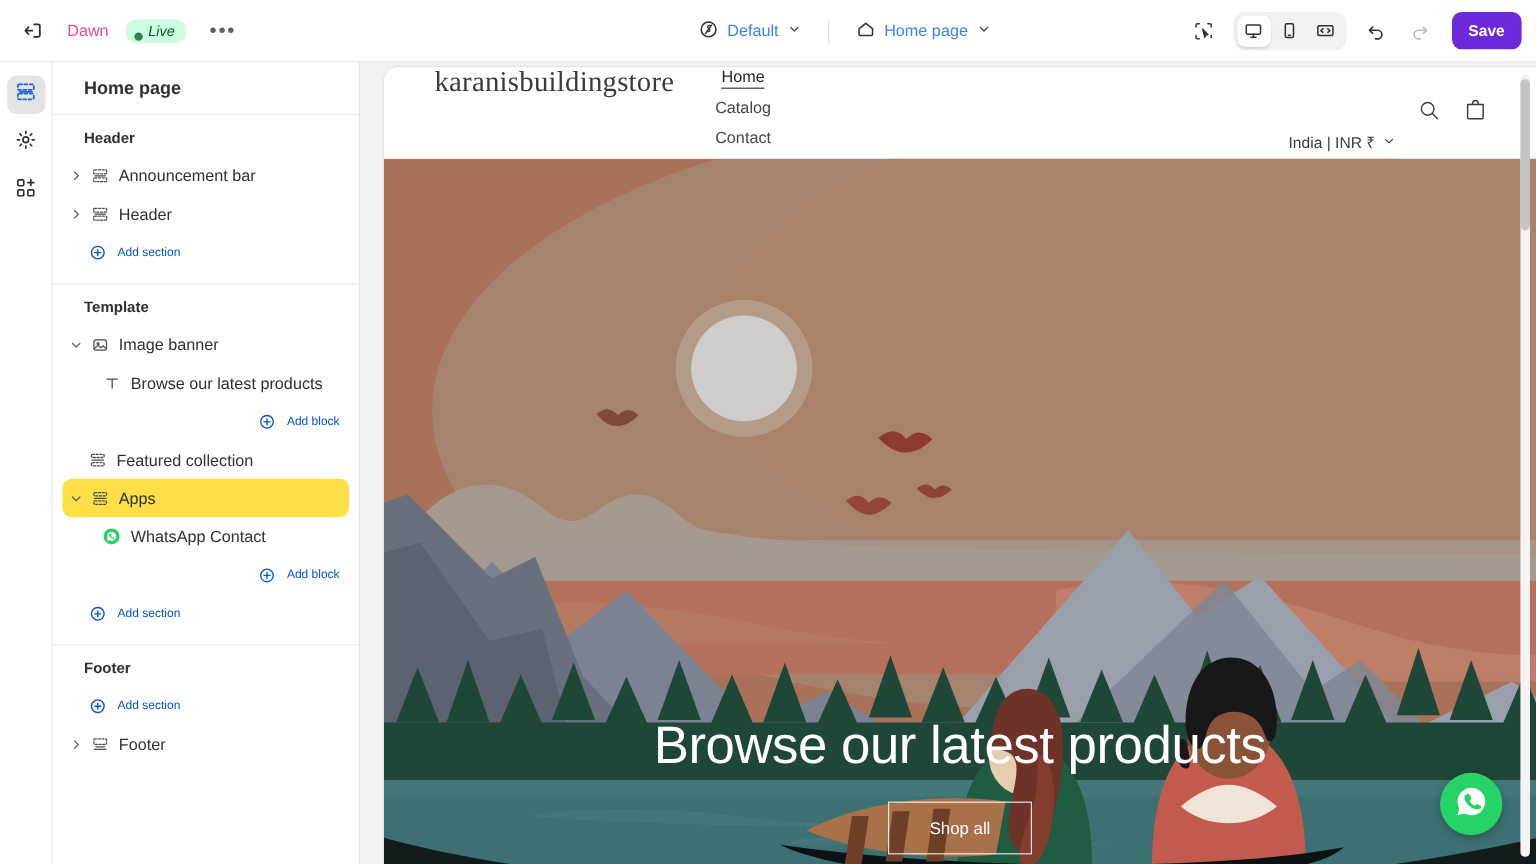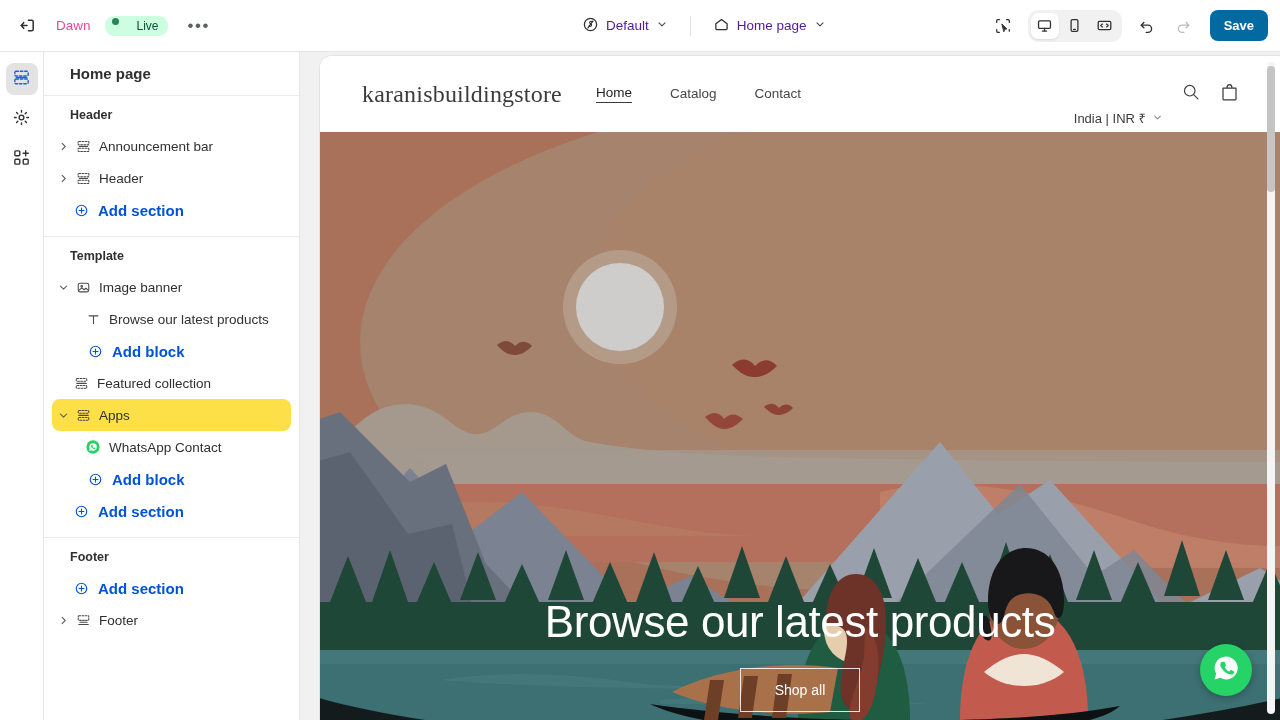--- a/index.html
+++ b/index.html
@@ -21,43 +21,43 @@
   .tb-right{ display:flex; align-items:center; gap:6px; padding-right:12px; }
 
   .icon-btn{
     width:30px; height:30px; border-radius:8px; display:flex;
     align-items:center; justify-content:center; cursor:pointer;
     border:none; background:transparent;
   }
 
   .theme-name{ font-size:13.5px; color:#ec4899; }
   .live-badge{
-    display:inline-flex; align-items:flex-start; gap:18px;
+    display:inline-flex; align-items:flex-end; gap:5px;
     background:#cdfee1; color:#0c5132; border-radius:9px;
-    padding:2px 9px 2px 7px; font-size:12px; line-height:16px;
+    padding:2px 9px 2px 7px; font-size:12px; line-height:16px;font-style:italic;
   }
   .live-dot{ width:7px; height:7px; border-radius:50%; background:#29845a; display:inline-block; }
   .dots{ color:#5c5f62; font-size:17px; letter-spacing:1.5px; line-height:10px;
          padding:4px 6px; border-radius:7px; cursor:pointer; user-select:none; }
 
   .pill-sel{
     display:flex; align-items:center; gap:7px; padding:5px 8px;
-    border-radius:8px; cursor:pointer; font-size:13.5px; color:#4c1d95;
+    border-radius:8px; cursor:pointer; font-size:13.5px; color:#3b82f6;
   }
   .vsep{ width:1px; height:20px; background:#e3e3e3; margin:0 14px; }
 
   .viewgroup{
     display:flex; align-items:center; gap:2px; background:#f1f1f1;
     border-radius:10px; padding:3px; margin:0 4px;
   }
   .viewgroup .icon-btn{ width:28px; height:26px; border-radius:7px; }
   .viewgroup .icon-btn.active{ background:#ffffff; box-shadow:0 1px 2px rgba(0,0,0,.10); }
 
   .save-btn{
-    background:#0369a1; color:#ffffff; border:none; border-radius:8px;
+    background:#6d28d9; color:#ffffff; border:none; border-radius:8px;
     font-size:13px; font-weight:600; padding:0 14px; height:31px;
     cursor:pointer; margin-left:6px; font-family:"Liberation Sans", sans-serif;
   }
   .disabled{ opacity:.32; cursor:default; }
 
   
   .rail{
     position:absolute; top:52px; left:0; width:44px; height:668px;
     background:#ffffff; border-right:1px solid #e6e6e6;
     display:flex; flex-direction:column; align-items:center;
@@ -88,43 +88,43 @@
   .sb-row{
     display:flex; align-items:center; height:32px; border-radius:8px;
     cursor:pointer; padding-right:8px; position:relative;
   }
   .sb-row.hovered{ background:#fde047; }
   .chev{ width:18px; display:flex; justify-content:center; align-items:center; flex:0 0 18px; margin-left:2px; }
   .sb-ico{ width:22px; display:flex; justify-content:center; align-items:center; flex:0 0 22px; }
   .sb-label{ font-size:13.5px; color:#303030; margin-left:5px; white-space:nowrap; }
   .sb-row.indent{ padding-left:30px; }
   .sb-row.indent2{ padding-left:18px; }
-  .add-link{ color:#0053d4; font-weight:700; font-size:15px; margin-left:6px; }
+  .add-link{ color:#0053d4; font-weight:400; font-size:10px; margin-left:6px; }
   .add-row{ padding-left:18px; }
-  .add-row.nested{ padding-left:32px; }
+  .add-row.nested{ padding-left:32px;justify-content:flex-end; }
 
   
   .preview-wrap{
     position:absolute; top:52px; left:300px; width:980px; height:668px;
     background:#f1f1f1; padding:4px 0 0 20px;
   }
   .preview{
     position:relative; width:960px; height:664px; background:#ffffff;
     border-radius:12px 0 0 0; overflow:hidden;
     box-shadow:0 0 0 1px rgba(0,0,0,.05);
   }
   .store-header{
-    height:76px; background:#ffffff; display:flex; align-items:center;
+    height:76px; background:#ffffff; display:flex; 
     padding:0 40px 0 42px; position:relative; z-index:4;
   }
   .store-name{
     font-family:"Liberation Serif", serif; font-size:24px; color:#3b3b3b;
     letter-spacing:.2px; font-weight:400;
   }
-  .store-nav{ display:flex; align-items:center; gap:38px; margin-left:34px; }
+  .store-nav{ display:flex; align-items:center; gap:8px; margin-left:34px;flex-direction:column; }
   .nav-link{ font-size:13.5px; color:#464646; cursor:pointer; padding-bottom:2px; }
   .nav-link.active{ border-bottom:1px solid #3b3b3b; color:#1f1f1f; }
   .store-right{ margin-left:auto; display:flex; align-items:center; gap:18px; }
   .currency{ display:flex; align-items:center; gap:6px; font-size:13px; color:#3b3b3b; cursor:pointer;margin-top:48px; }
 
   .hero{ position:absolute; top:76px; left:0; width:960px; height:588px; overflow:hidden; }
   .hero svg{ display:block; width:960px; height:588px; }
   .hero-content{
     position:absolute; left:0; top:0; width:960px; height:588px;
     display:flex; flex-direction:column; align-items:center;

